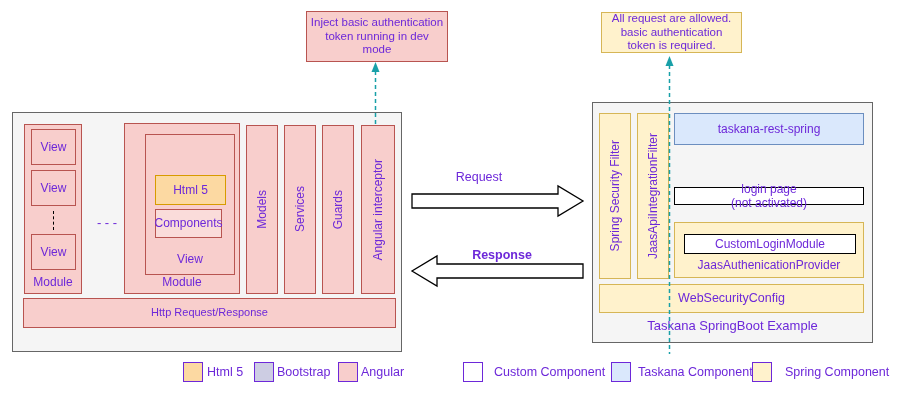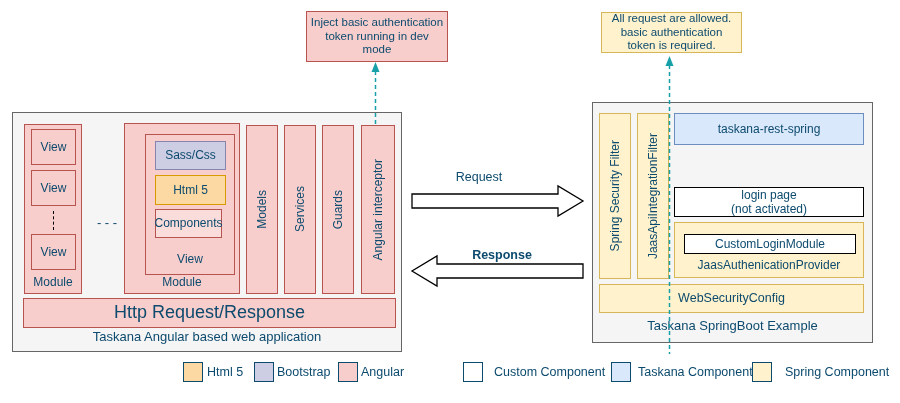--- a/index.html
+++ b/index.html
@@ -1,18 +1,18 @@
 <!DOCTYPE html>
 <html><head>
 <meta charset="utf-8">
 <style>
   html,body{margin:0;padding:0;background:#fff;}
   #canvas{
     position:relative;width:900px;height:403px;background:#ffffff;
-    font-family:"Liberation Sans","DejaVu Sans",sans-serif;color:#0c4a6e;
+    font-family:"Liberation Sans","DejaVu Sans",sans-serif;color:#6d28d9;
     overflow:hidden;
   }
   .abs{position:absolute;box-sizing:border-box;}
   .box{
     position:absolute;box-sizing:border-box;border:1px solid #000;
     display:flex;align-items:center;justify-content:center;
     text-align:center;font-size:12px;line-height:1.2;
   }
   .pink{background:#f8cecc;border-color:#b85450;}
   .pink-light{background:#fadcda;border-color:#b85450;}
@@ -59,61 +59,59 @@
       <div class="box pink" style="left:6px;top:45px;width:45px;height:36px;">View</div>
       <div class="v-ellipsis" style="left:28px;top:86px;height:19px;"></div>
       <div class="box pink" style="left:6px;top:109px;width:45px;height:36px;">View</div>
       <div class="bottom-label">Module</div>
     </div>
 
     <div class="abs" style="left:76px;top:102px;width:36px;text-align:center;font-size:13px;">- - -</div>
 
     <div class="abs box pink" style="left:111px;top:10px;width:116px;height:171px;">
       <div class="box pink" style="left:20px;top:10px;width:90px;height:141px;align-items:flex-start;">
-        <div class="box purple" style="left:9px;top:6px;width:71px;height:29px;">Sass/Css</div>
         <div class="box orange" style="left:9px;top:40px;width:71px;height:30px;">Html 5</div>
         <div class="box pink-light" style="left:9px;top:74px;width:67px;height:29px;">Components</div>
         <div class="bottom-label" style="bottom:8px;">View</div>
       </div>
       <div class="bottom-label">Module</div>
     </div>
 
     <div class="abs box pink" style="left:233px;top:12px;width:32px;height:169px;">
       <span class="vtext">Models</span>
     </div>
     <div class="abs box pink" style="left:271px;top:12px;width:32px;height:169px;">
       <span class="vtext">Services</span>
     </div>
     <div class="abs box pink" style="left:309px;top:12px;width:32px;height:169px;">
       <span class="vtext">Guards</span>
     </div>
     <div class="abs box pink" style="left:348px;top:12px;width:34px;height:169px;">
       <span class="vtext">Angular interceptor</span>
     </div>
 
-    <div class="abs box pink" style="left:10px;top:185px;width:373px;height:30px;font-size:18px;">Http Request/Response</div>
+    <div class="abs box pink" style="left:10px;top:185px;width:373px;height:30px;font-size:11px;">Http Request/Response</div>
 
-    <div class="title-label">Taskana Angular based web application</div>
   </div>
 
   <div class="flow-label" style="left:424px;top:170px;">Request</div>
   <div class="flow-label" style="left:447px;top:248px;font-weight:bold;">Response</div>
 
   <div class="abs container" style="left:592px;top:102px;width:281px;height:241px;">
 
     <div class="abs box yellow" style="left:6px;top:10px;width:32px;height:166px;">
       <span class="vtext">Spring Security Filter</span>
     </div>
     <div class="abs box yellow" style="left:44px;top:10px;width:32px;height:166px;">
       <span class="vtext">JaasApiIntegrationFilter</span>
     </div>
 
     <div class="abs box blue" style="left:81px;top:10px;width:190px;height:32px;">taskana-rest-spring</div>
 
-    <div class="abs box white multiline" style="left:81px;top:84px;width:190px;height:30px;border-width:1.5px;">login page
+    <div class="abs box white multiline" style="left:81px;top:84px;width:190px;height:18px;border-width:1.5px;">login page
 (not activated)</div>
 
     <div class="abs box yellow" style="left:81px;top:119px;width:190px;height:56px;">
       <div class="box white" style="left:9px;top:11px;width:172px;height:20px;border-width:1.5px;">CustomLoginModule</div>
       <div class="bottom-label" style="bottom:5px;">JaasAuthenicationProvider</div>
     </div>
 
     <div class="abs box yellow" style="left:6px;top:181px;width:265px;height:29px;font-size:12.5px;">WebSecurityConfig</div>
 
     <div class="title-label" style="bottom:9px;">Taskana SpringBoot Example</div>

